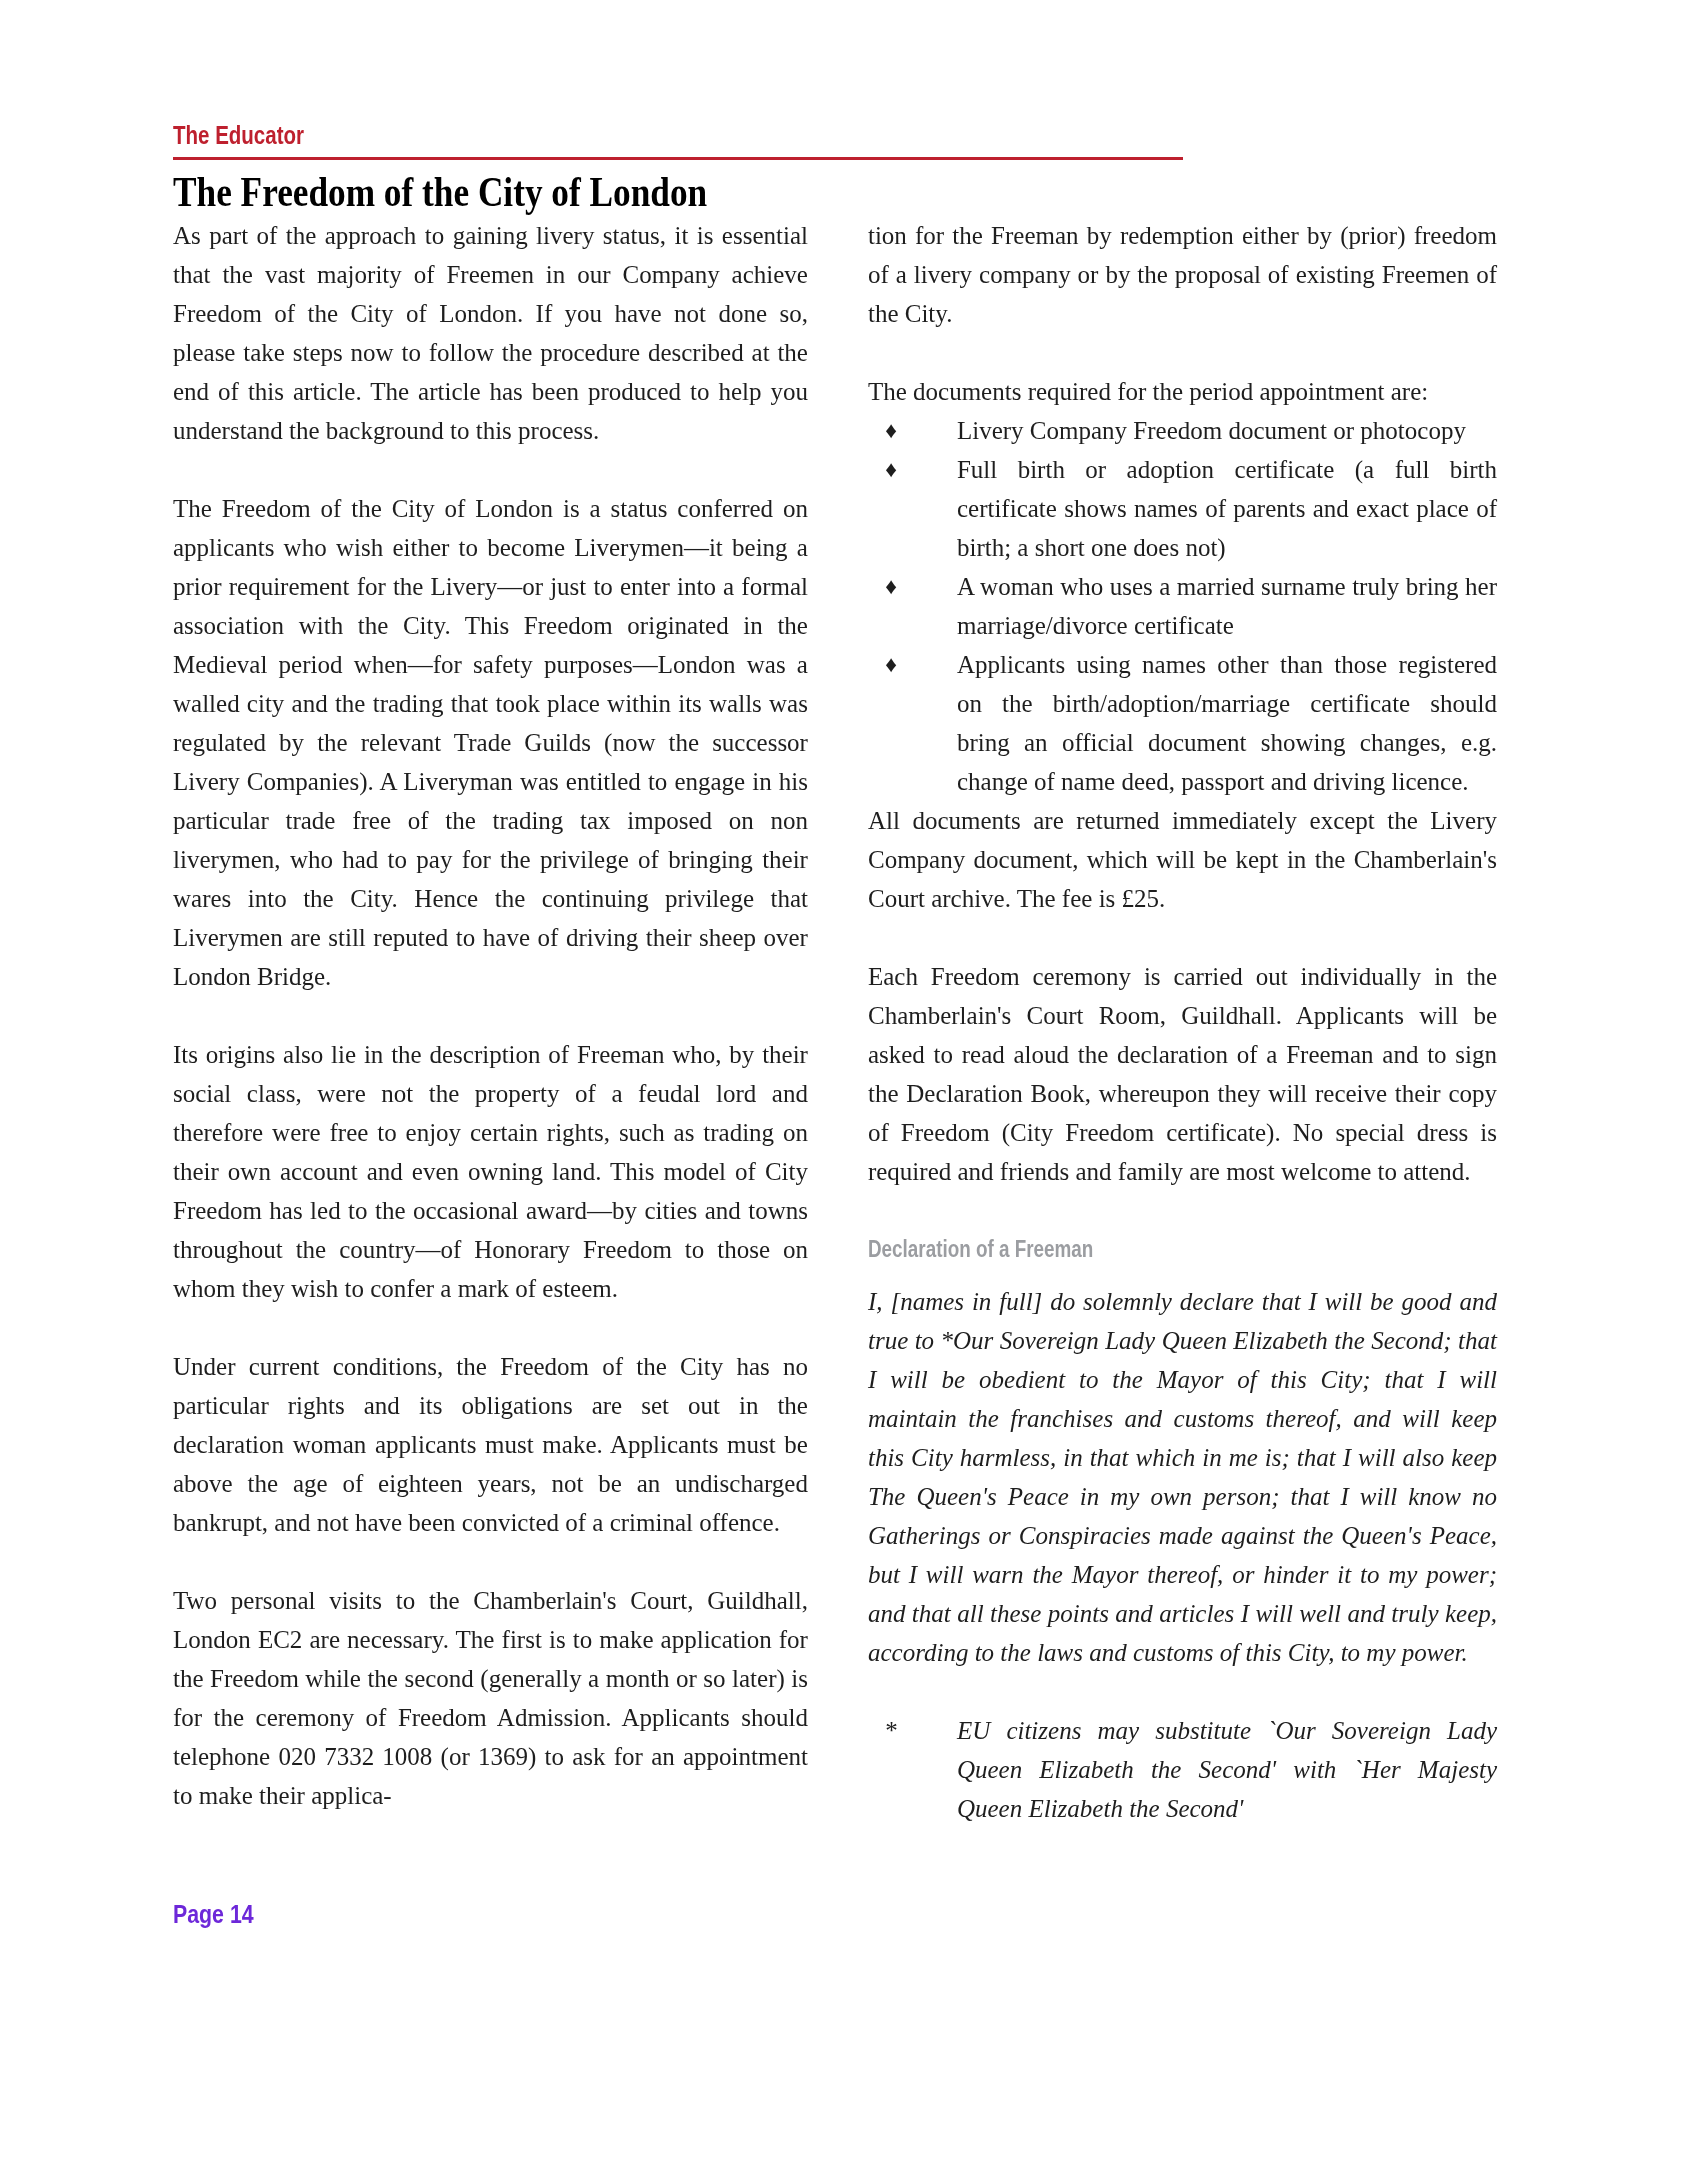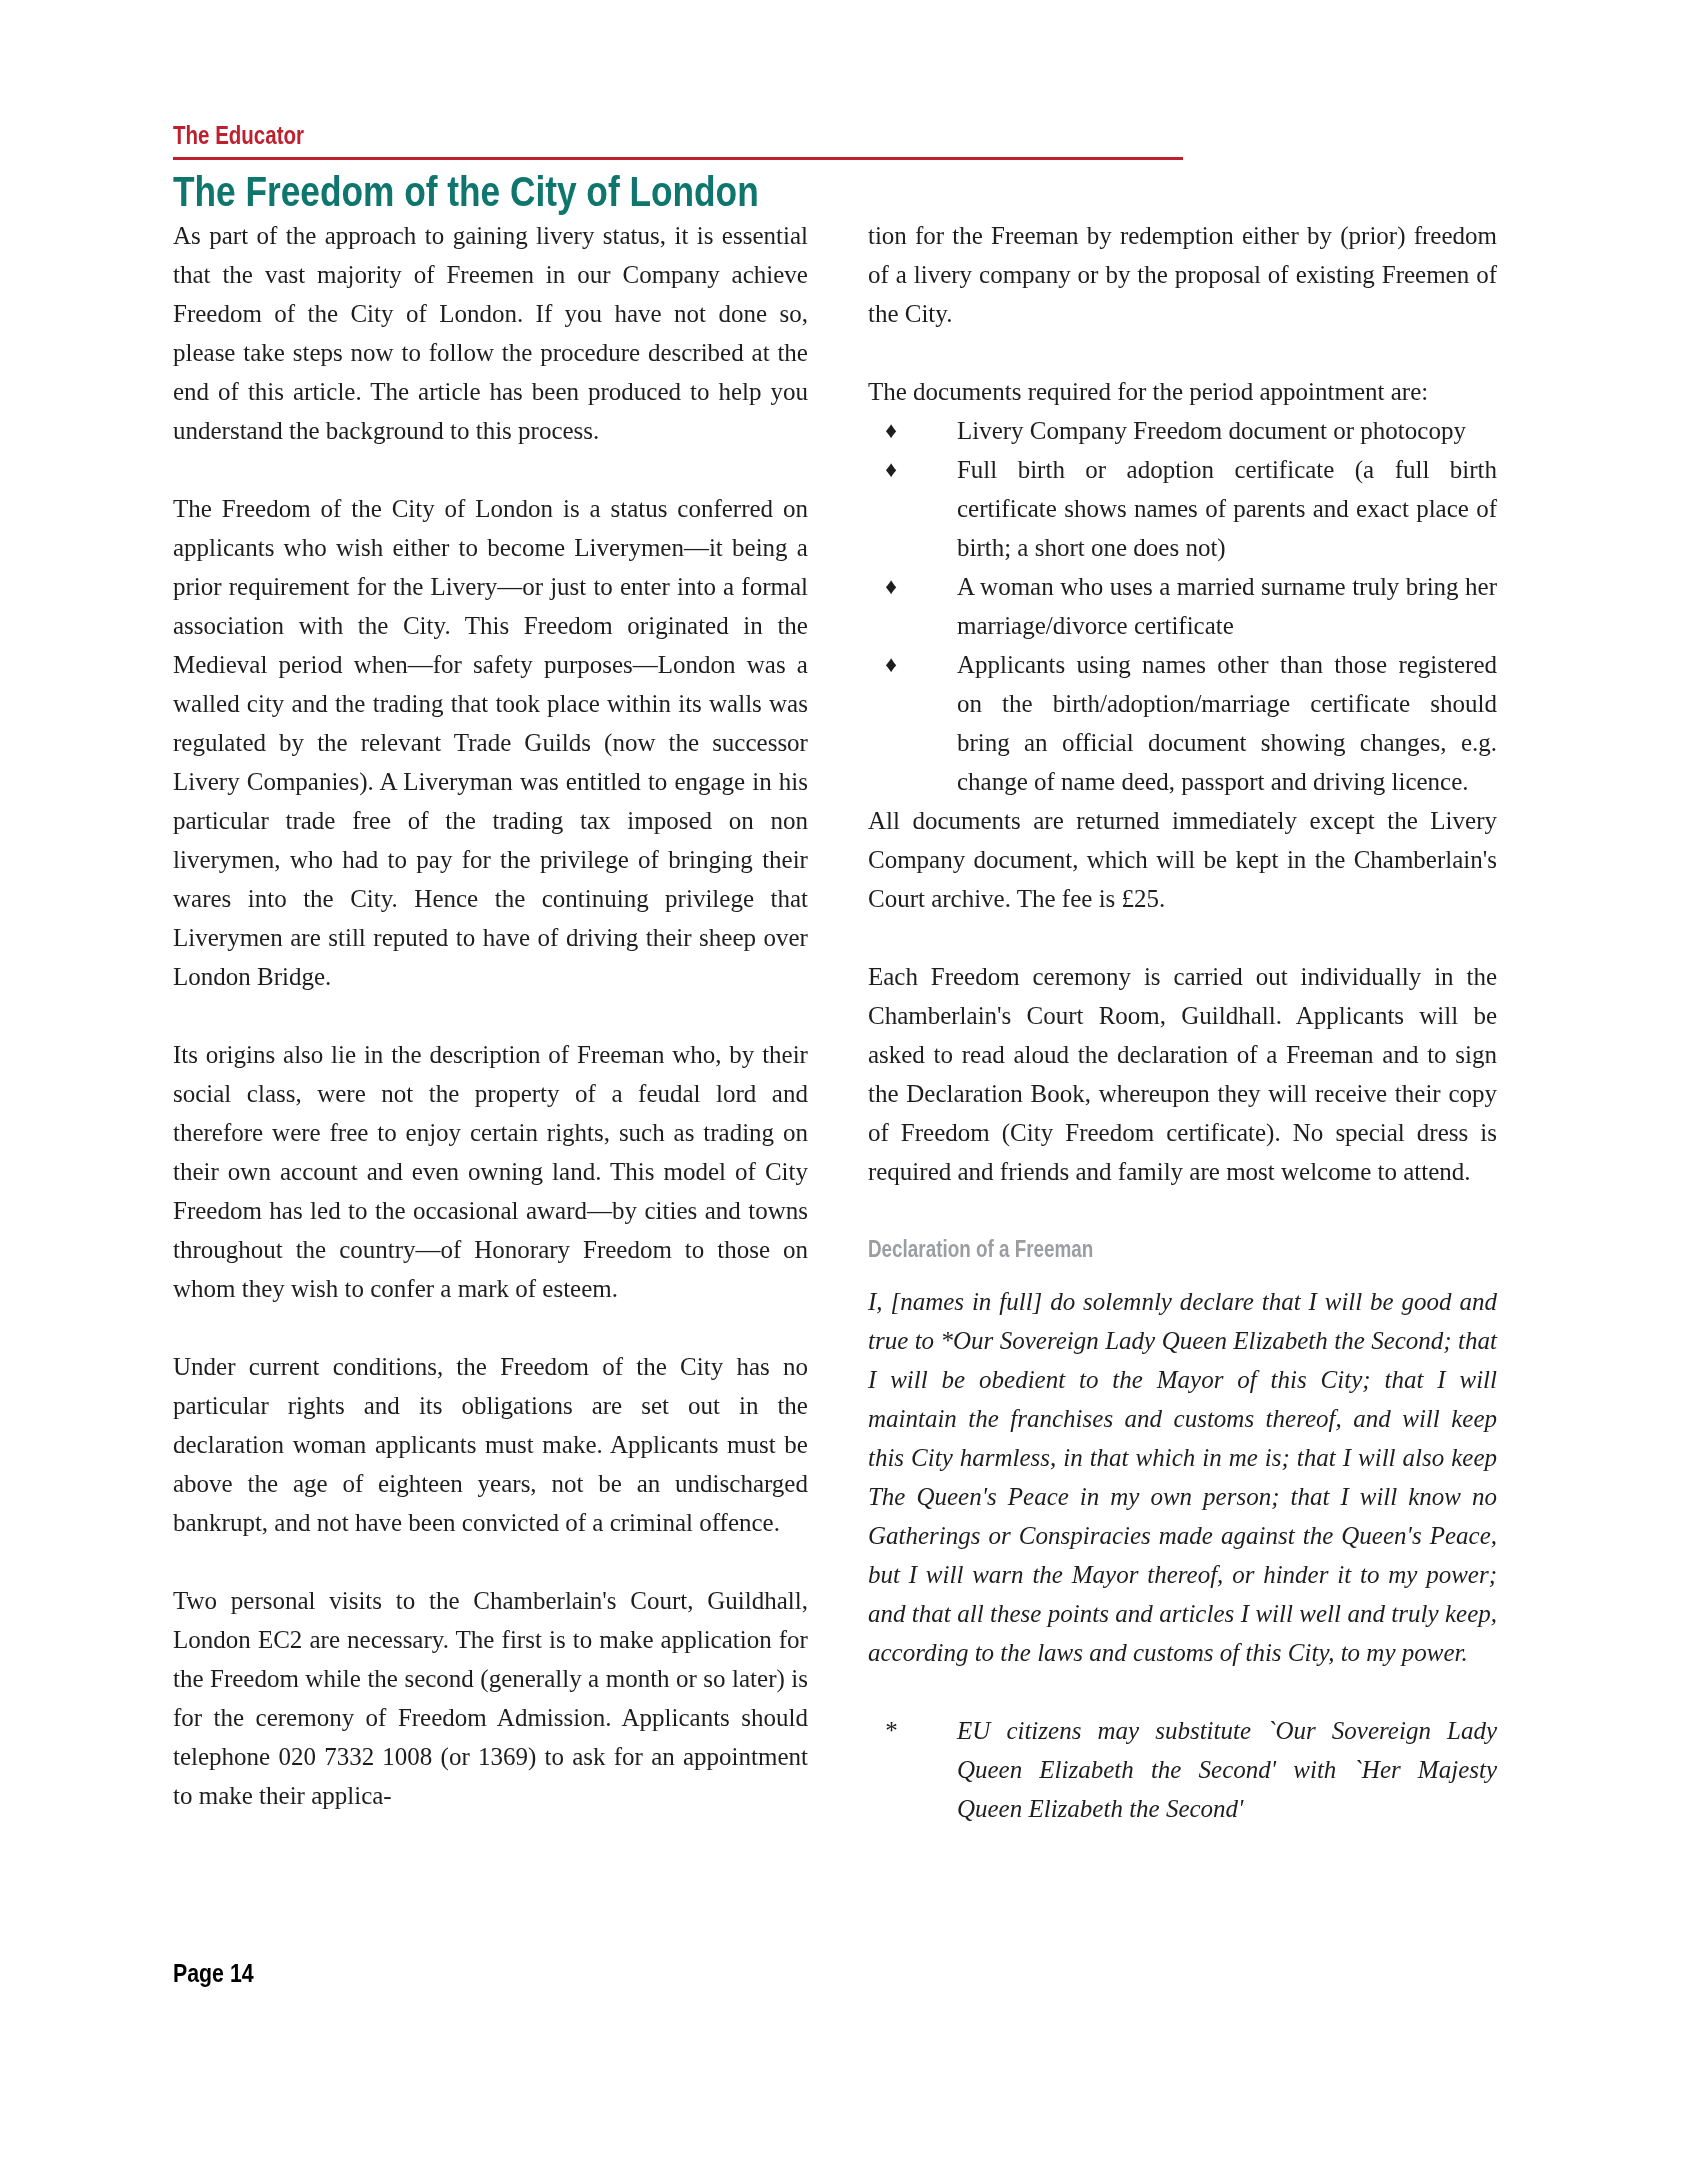--- a/index.html
+++ b/index.html
@@ -29,23 +29,23 @@
     font-weight: bold; font-size: 25px;
     color: #be202e;
   }
   .rule {
     position: absolute; left: 173px; top: 157px;
     width: 1010px; height: 2.8px;
     background: #be202e;
   }
   .article-title {
     position: absolute; left: 173px; top: 167px;
-    font-family: Liberation Sans, sans-serif;
+    font-family: Liberation Serif, serif;
     font-weight: bold; font-size: 43px;
-    color: #0f766e;
+    color: #000000;
   }
   .columns {
     position: absolute; left: 173px; top: 216px;
     width: 1324px;
     display: flex; gap: 60px;
   }
   .col {
     font-size: 25px; line-height: 39px;
     text-align: justify;
   }
@@ -80,24 +80,24 @@
     font-style: normal;
   }
   .byline {
     margin-top: 46px;
     text-align: right;
     font-family: "Liberation Sans", sans-serif;
     font-size: 26px;
     color: #9b9da1;
   }
   .page-number {
-    position: absolute; left: 173px; top: 1958px;
+    position: absolute; left: 173px; top: 1899px;
     font-family: "Liberation Sans", sans-serif;
     font-weight: bold; font-size: 26px;
-    color: #000000;
+    color: #6d28d9;
   }
 </style>
 </head>
 <body>
 
 <div class="masthead">
   <span class="condensed">The Educator</span>
 </div>
 
 <div class="rule"></div>

